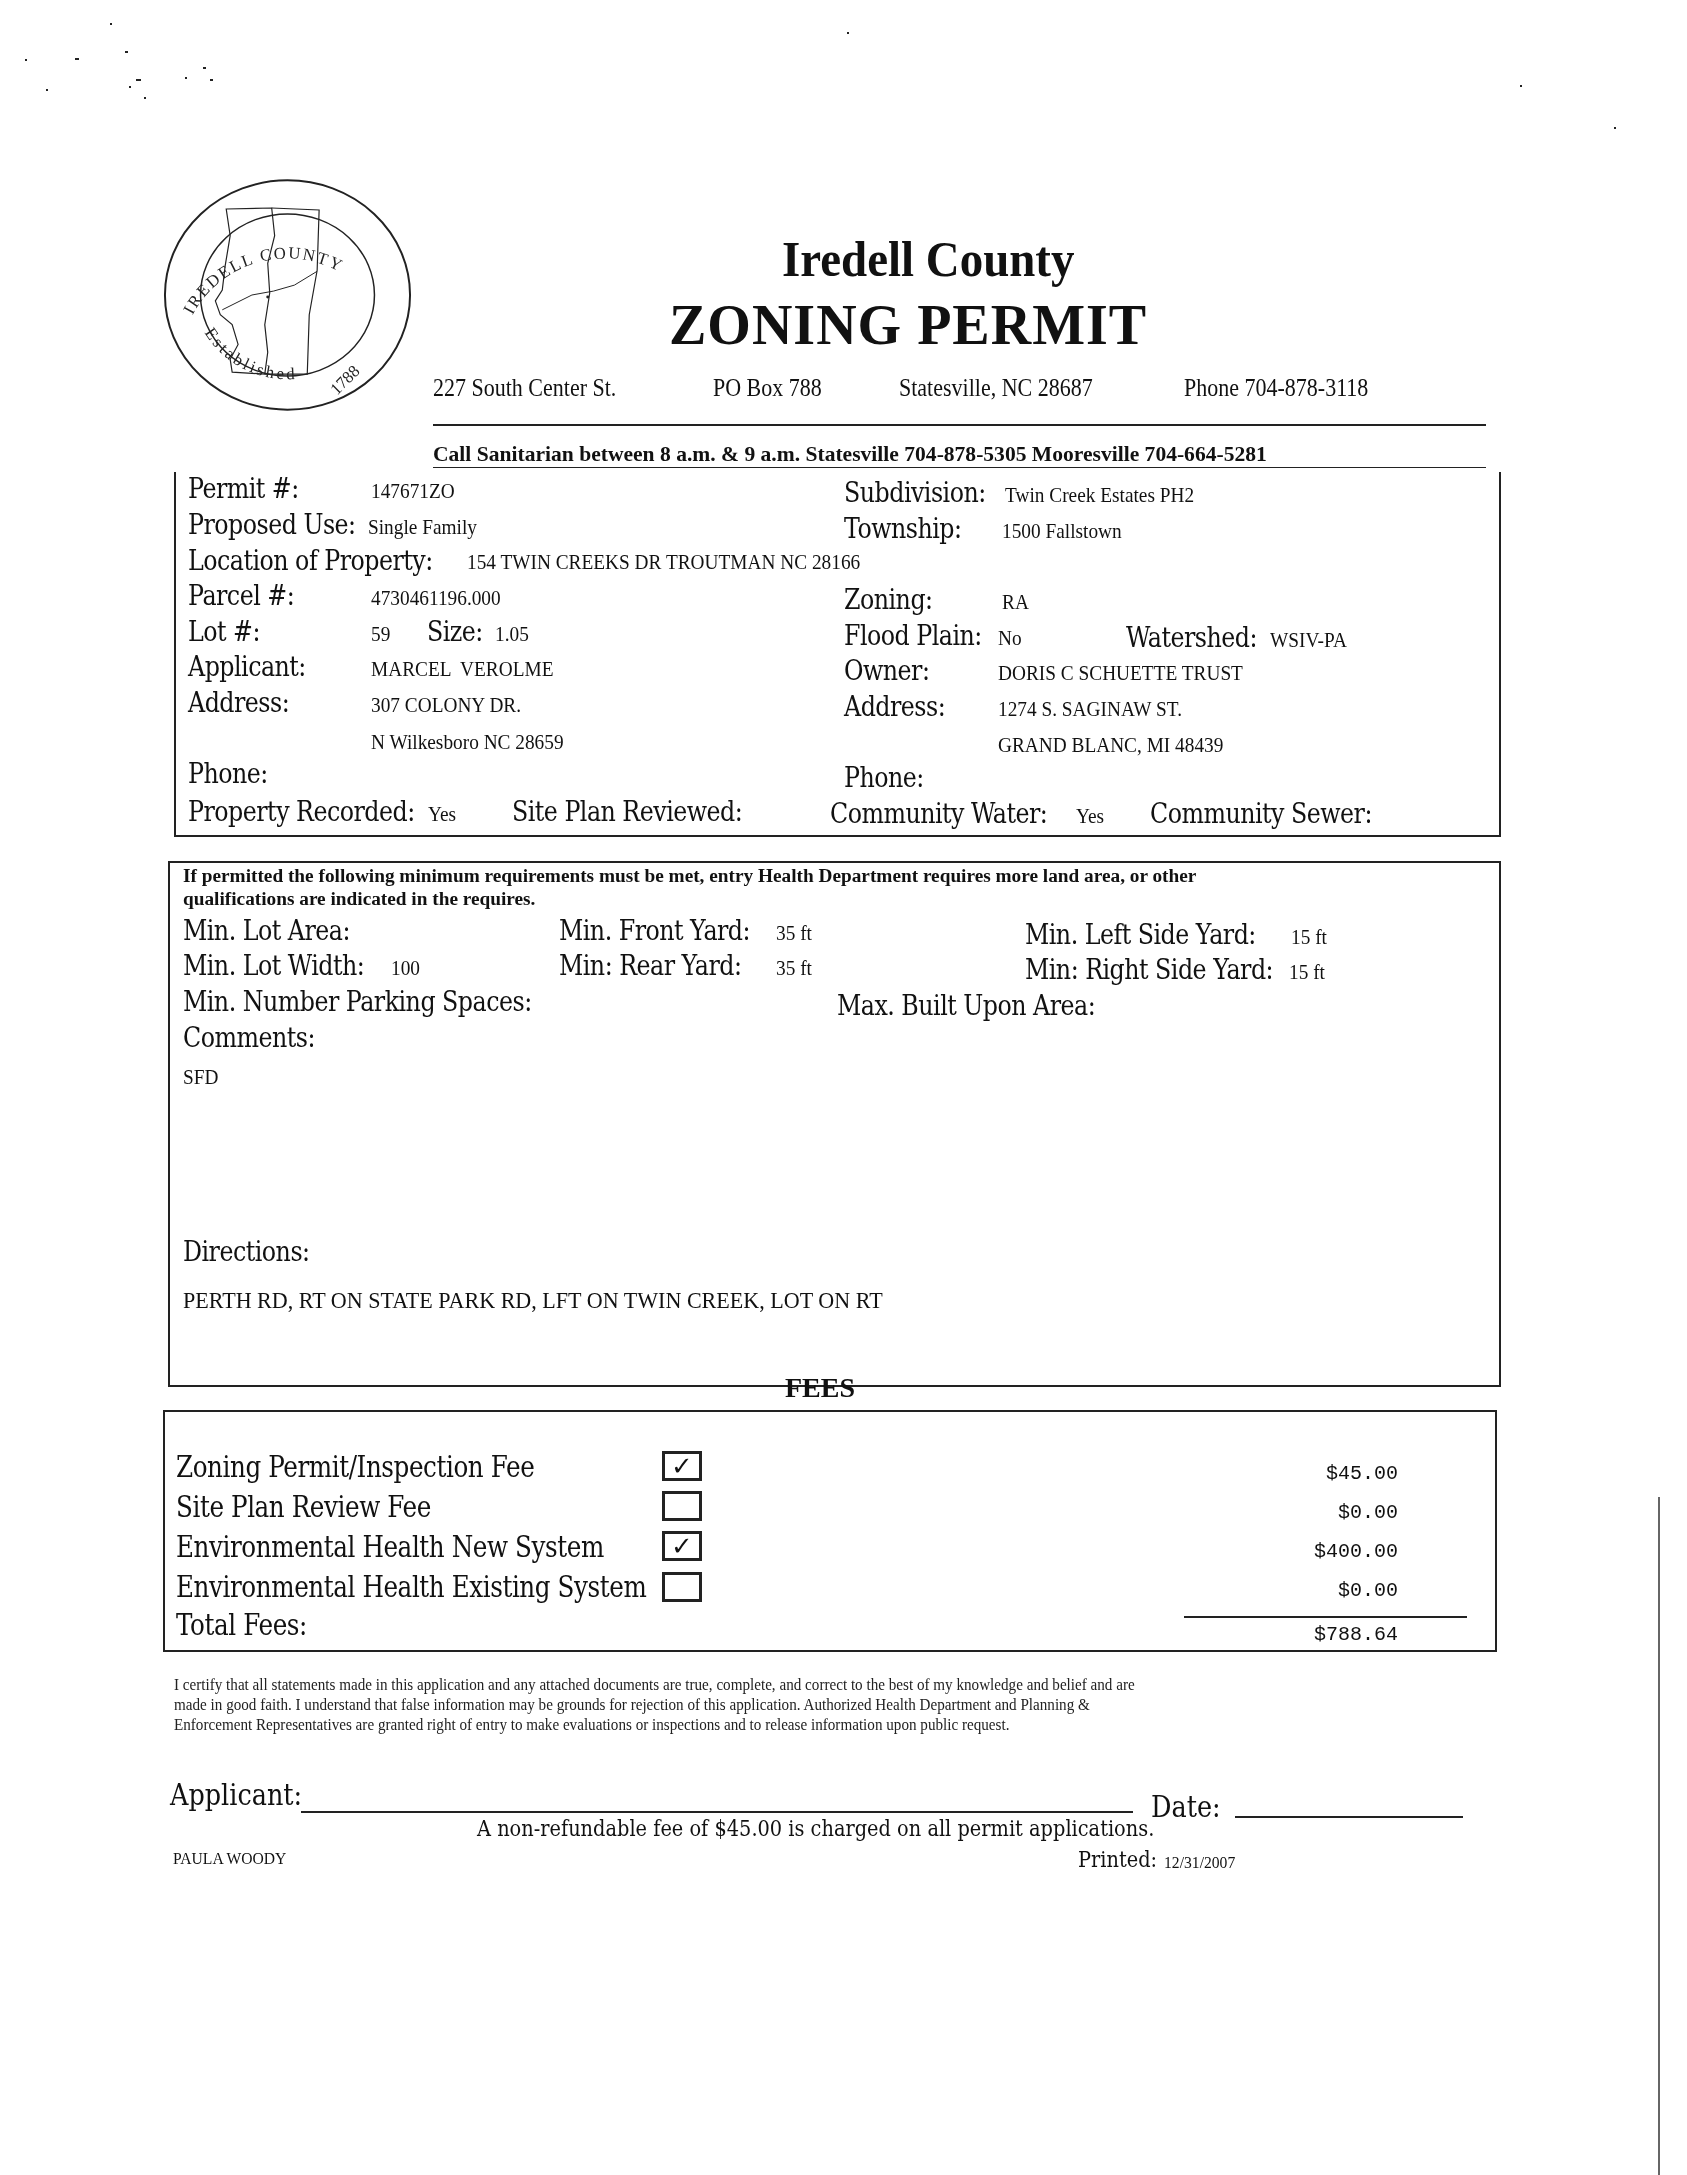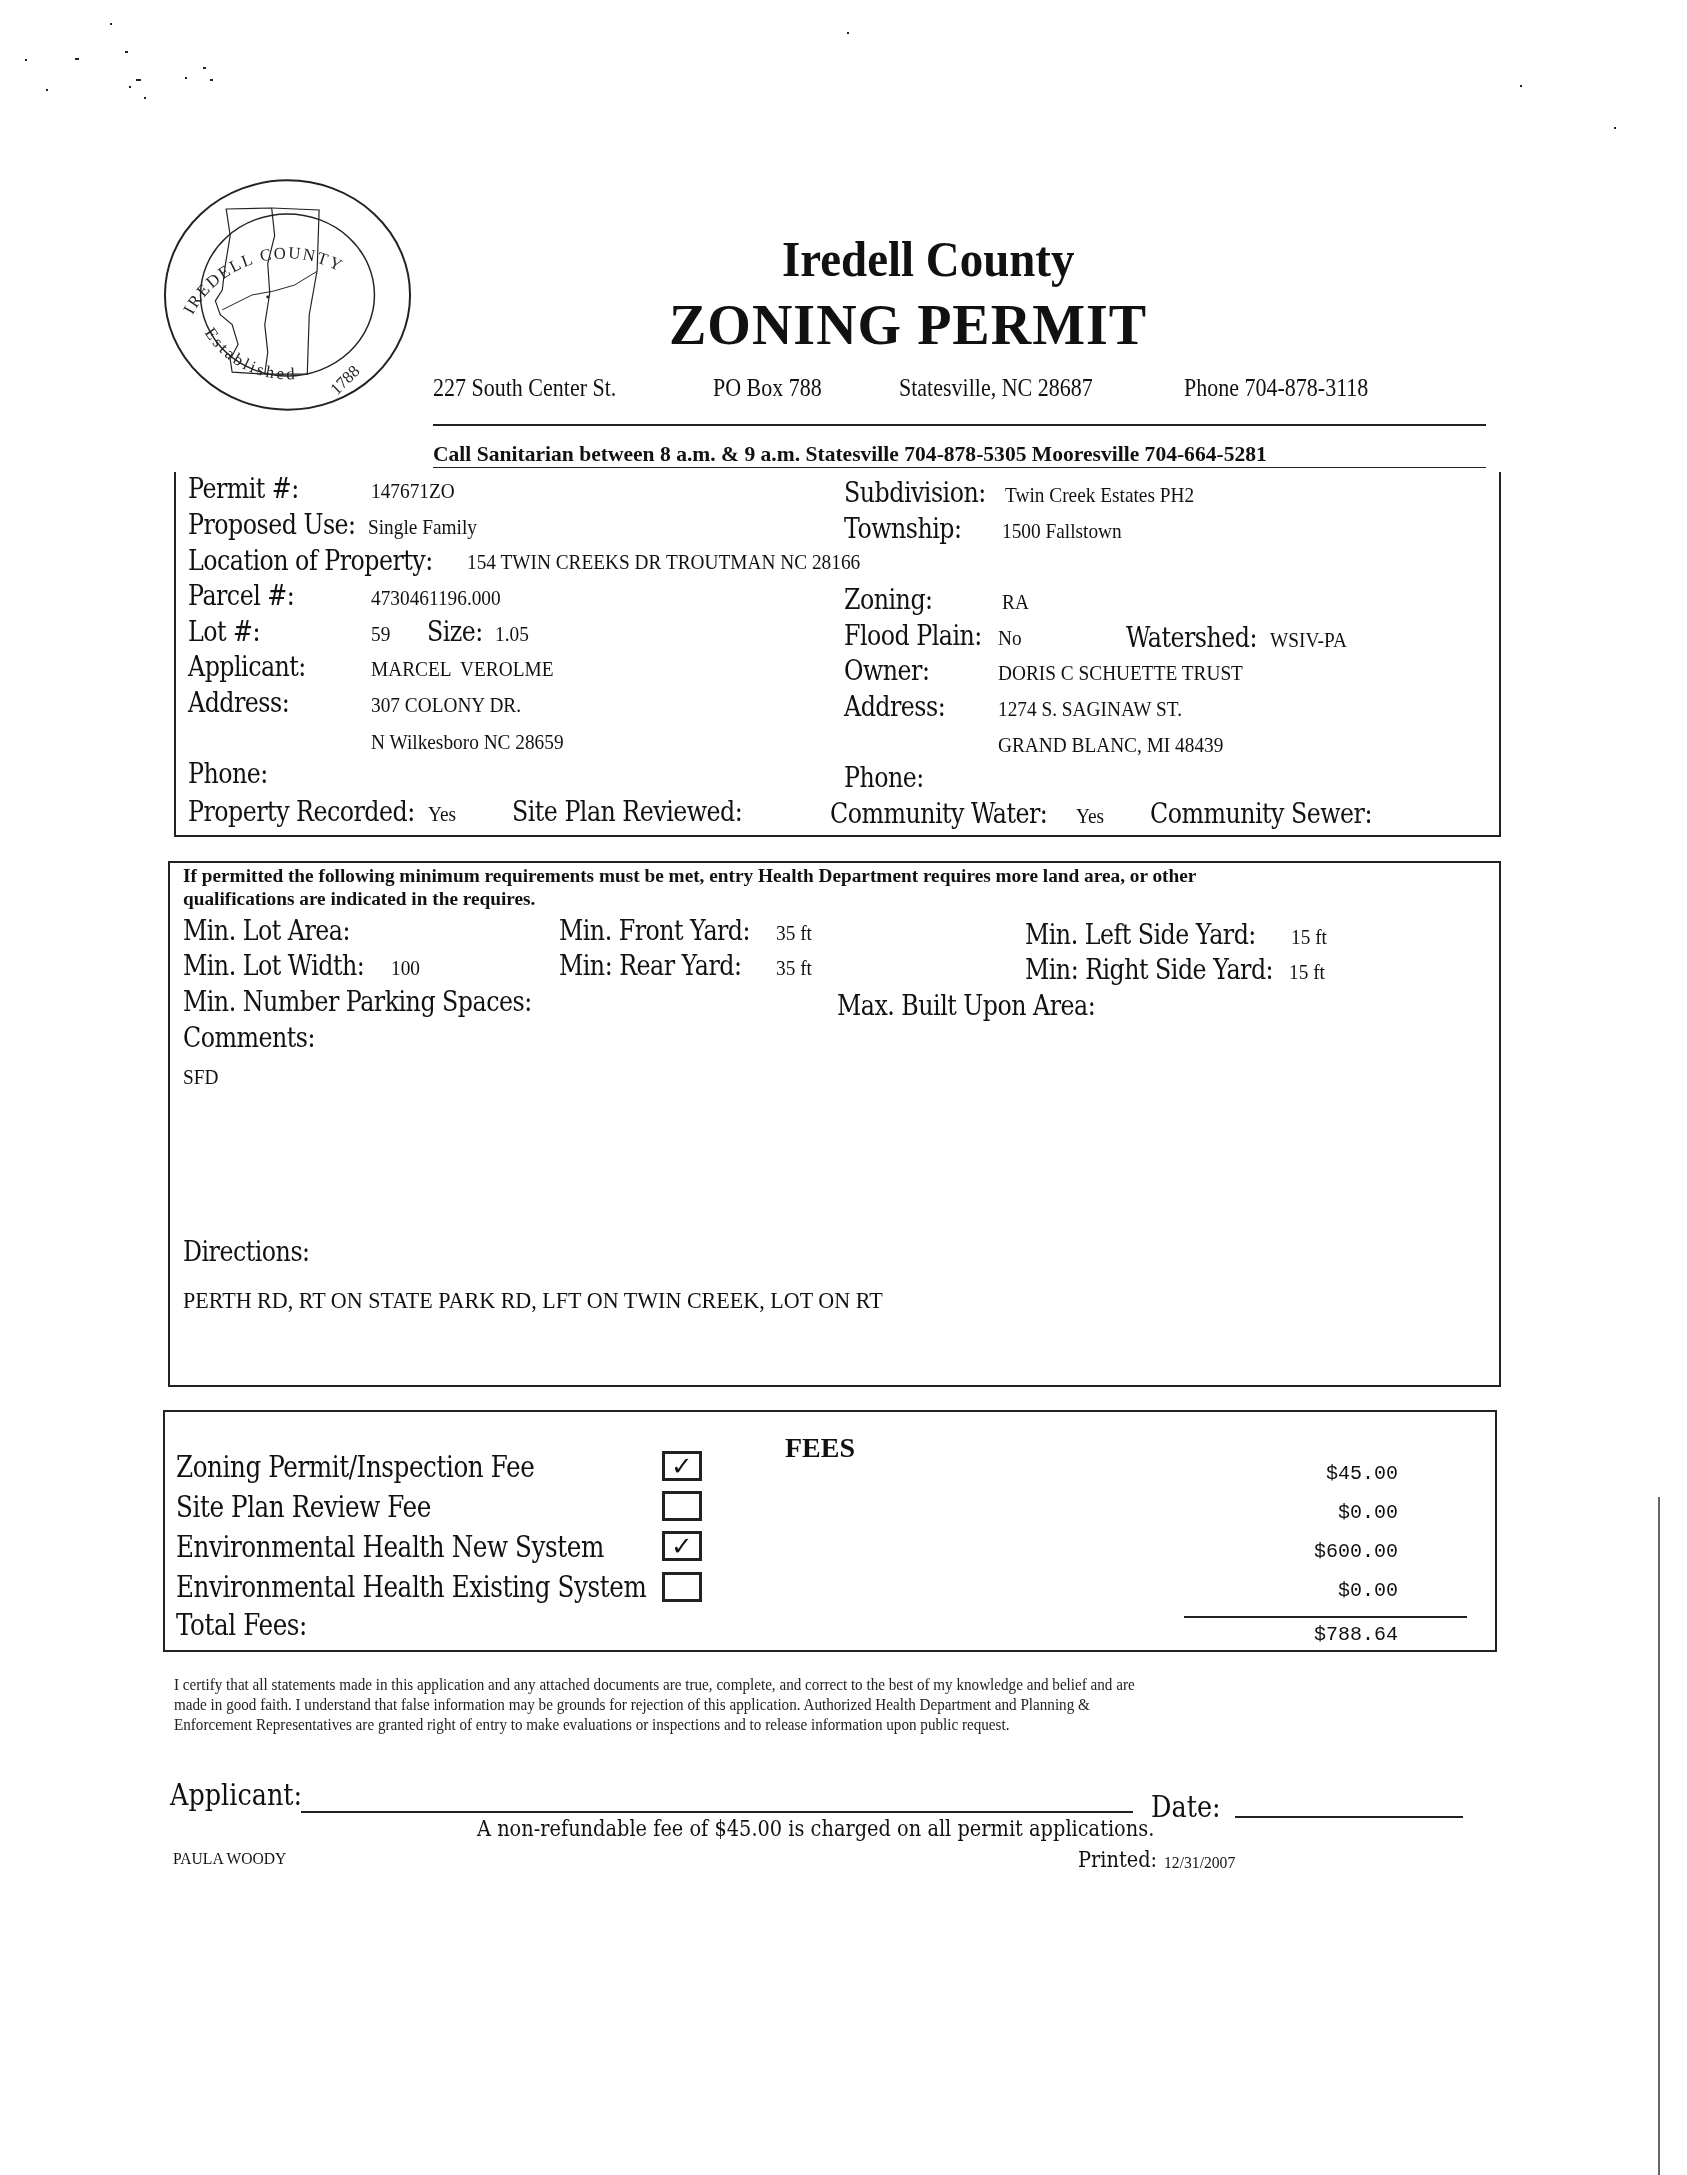--- a/index.html
+++ b/index.html
@@ -172,36 +172,36 @@
 <div class="abs lbl" style="left:837px;top:990px">Max. Built Upon Area:</div>
 <div class="abs val" style="left:1119px;top:996px"></div>
 
 <div class="abs lbl" style="left:183px;top:1022px">Comments:</div>
 <div class="abs val" style="left:183px;top:1065px">SFD</div>
 
 <div class="abs lbl" style="left:183px;top:1236px">Directions:</div>
 <div class="abs val" style="left:183px;top:1287px;font-size:24px">PERTH RD, RT ON STATE PARK RD, LFT ON TWIN CREEK, LOT ON RT</div>
 
 <div class="box" id="box3"></div>
-<div class="abs fees-title" style="left:785px;top:1432px">FEES</div>
+<div class="abs fees-title" style="left:785px;top:1372px">FEES</div>
 
 <div>
   <div class="abs fee-lbl" style="left:176px;top:1450px">Zoning Permit/Inspection Fee</div>
   <div class="chk" style="left:662px;top:1451px">✓</div>
   <div class="abs fee-amt" style="left:1259px;top:1462px">$45.00</div>
 </div>
 <div>
   <div class="abs fee-lbl" style="left:176px;top:1490px">Site Plan Review Fee</div>
   <div class="chk" style="left:662px;top:1491px"></div>
   <div class="abs fee-amt" style="left:1259px;top:1501px">$0.00</div>
 </div>
 <div>
   <div class="abs fee-lbl" style="left:176px;top:1530px">Environmental Health New System</div>
   <div class="chk" style="left:662px;top:1531px">✓</div>
-  <div class="abs fee-amt" style="left:1259px;top:1540px">$600.00</div>
+  <div class="abs fee-amt" style="left:1259px;top:1540px">$400.00</div>
 </div>
 <div>
   <div class="abs fee-lbl" style="left:176px;top:1570px">Environmental Health Existing System</div>
   <div class="chk" style="left:662px;top:1572px"></div>
   <div class="abs fee-amt" style="left:1259px;top:1579px">$0.00</div>
 </div>
 <div id="fee-line"></div>
 <div class="abs fee-lbl" style="left:176px;top:1608px">Total Fees:</div>
 <div class="abs fee-amt" style="left:1259px;top:1623px">$788.64</div>
 

